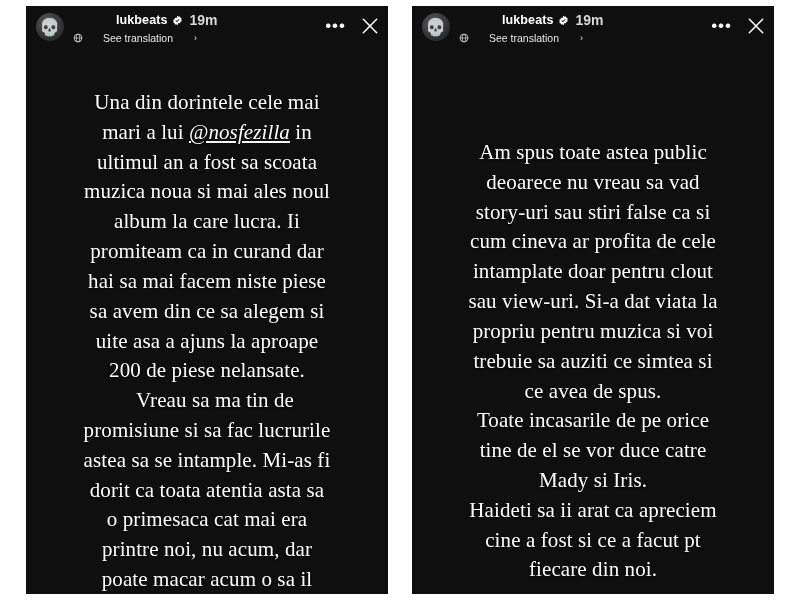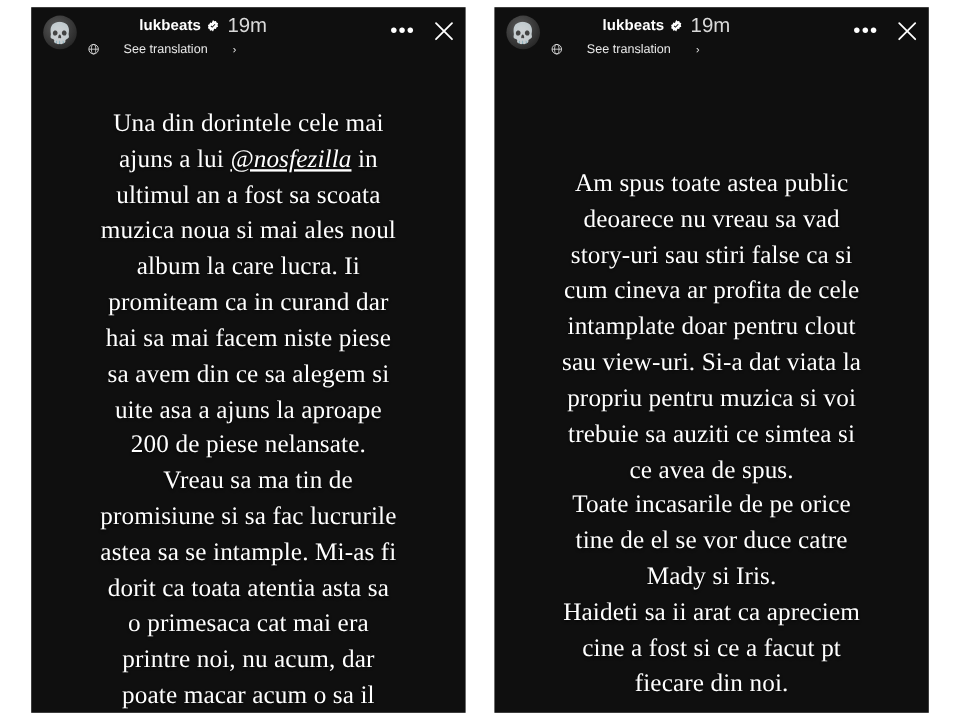--- a/index.html
+++ b/index.html
@@ -84,23 +84,23 @@
     letter-spacing: .1px;
   }
   .verified {
     width: 11px;
     height: 11px;
     flex: 0 0 auto;
     display: inline-block;
   }
   .timestamp {
     color: #d9d9d9;
-    font-size: 17px;
+    font-size: 14px;
     margin-left: 3px;
-    font-weight: normal;
+    font-weight: bold;
   }
   .translate-row {
     display: flex;
     align-items: center;
     gap: 20px;
     margin-top: 5px;
     color: #e8e8e8;
     font-size: 10.5px;
   }
   .globe {
@@ -191,21 +191,21 @@
       <div class="head-actions">
         <span class="dots">•••</span>
         <svg class="close" viewBox="0 0 24 24">
           <line x1="4" y1="4" x2="20" y2="20" stroke="#ffffff" stroke-width="1.8" stroke-linecap="round"></line>
           <line x1="20" y1="4" x2="4" y2="20" stroke="#ffffff" stroke-width="1.8" stroke-linecap="round"></line>
         </svg>
       </div>
     </div>
 
     <div class="story-body"><span>Una din dorintele cele mai
-ajuns a lui </span><span class="mention">@nosfezilla</span><span> in
+mari a lui </span><span class="mention">@nosfezilla</span><span> in
 ultimul an a fost sa scoata
 muzica noua si mai ales noul
 album la care lucra. Ii
 promiteam ca in curand dar
 hai sa mai facem niste piese
 sa avem din ce sa alegem si
 uite asa a ajuns la aproape
 200 de piese nelansate.
    Vreau sa ma tin de
 promisiune si sa fac lucrurile

